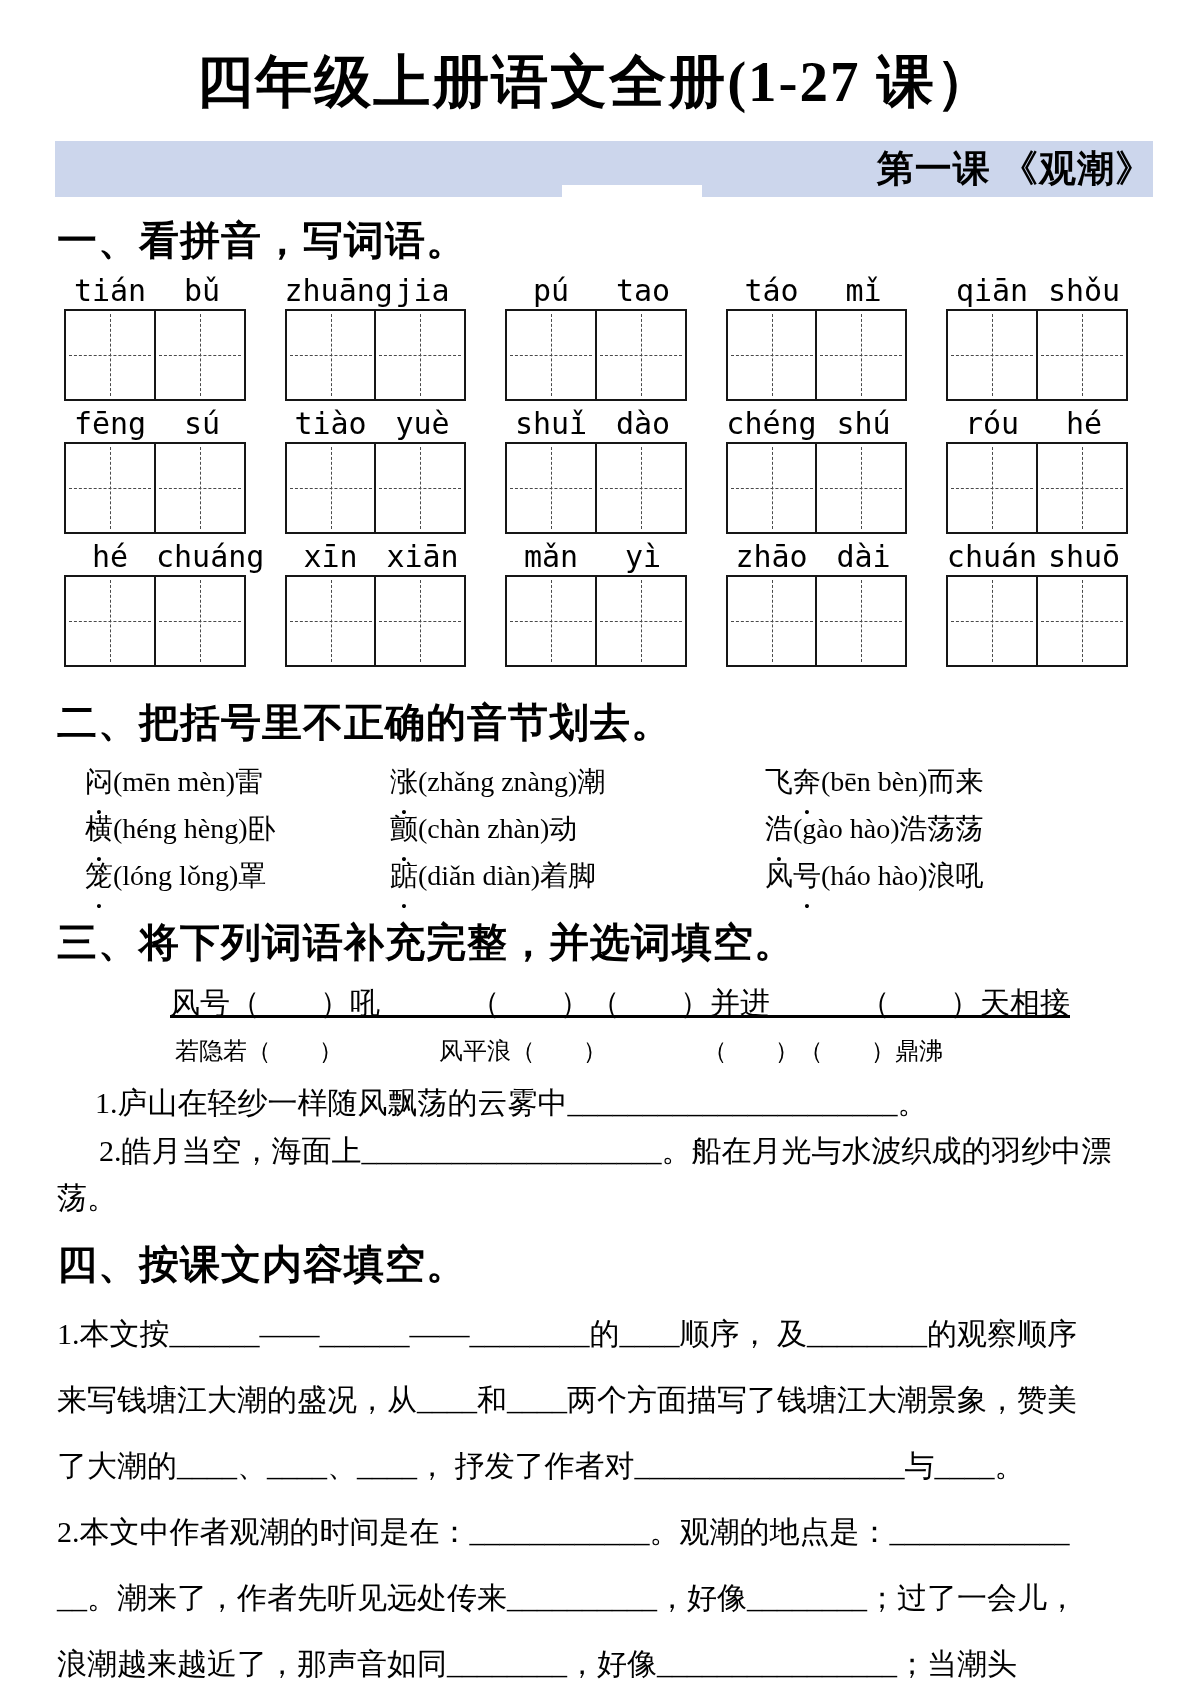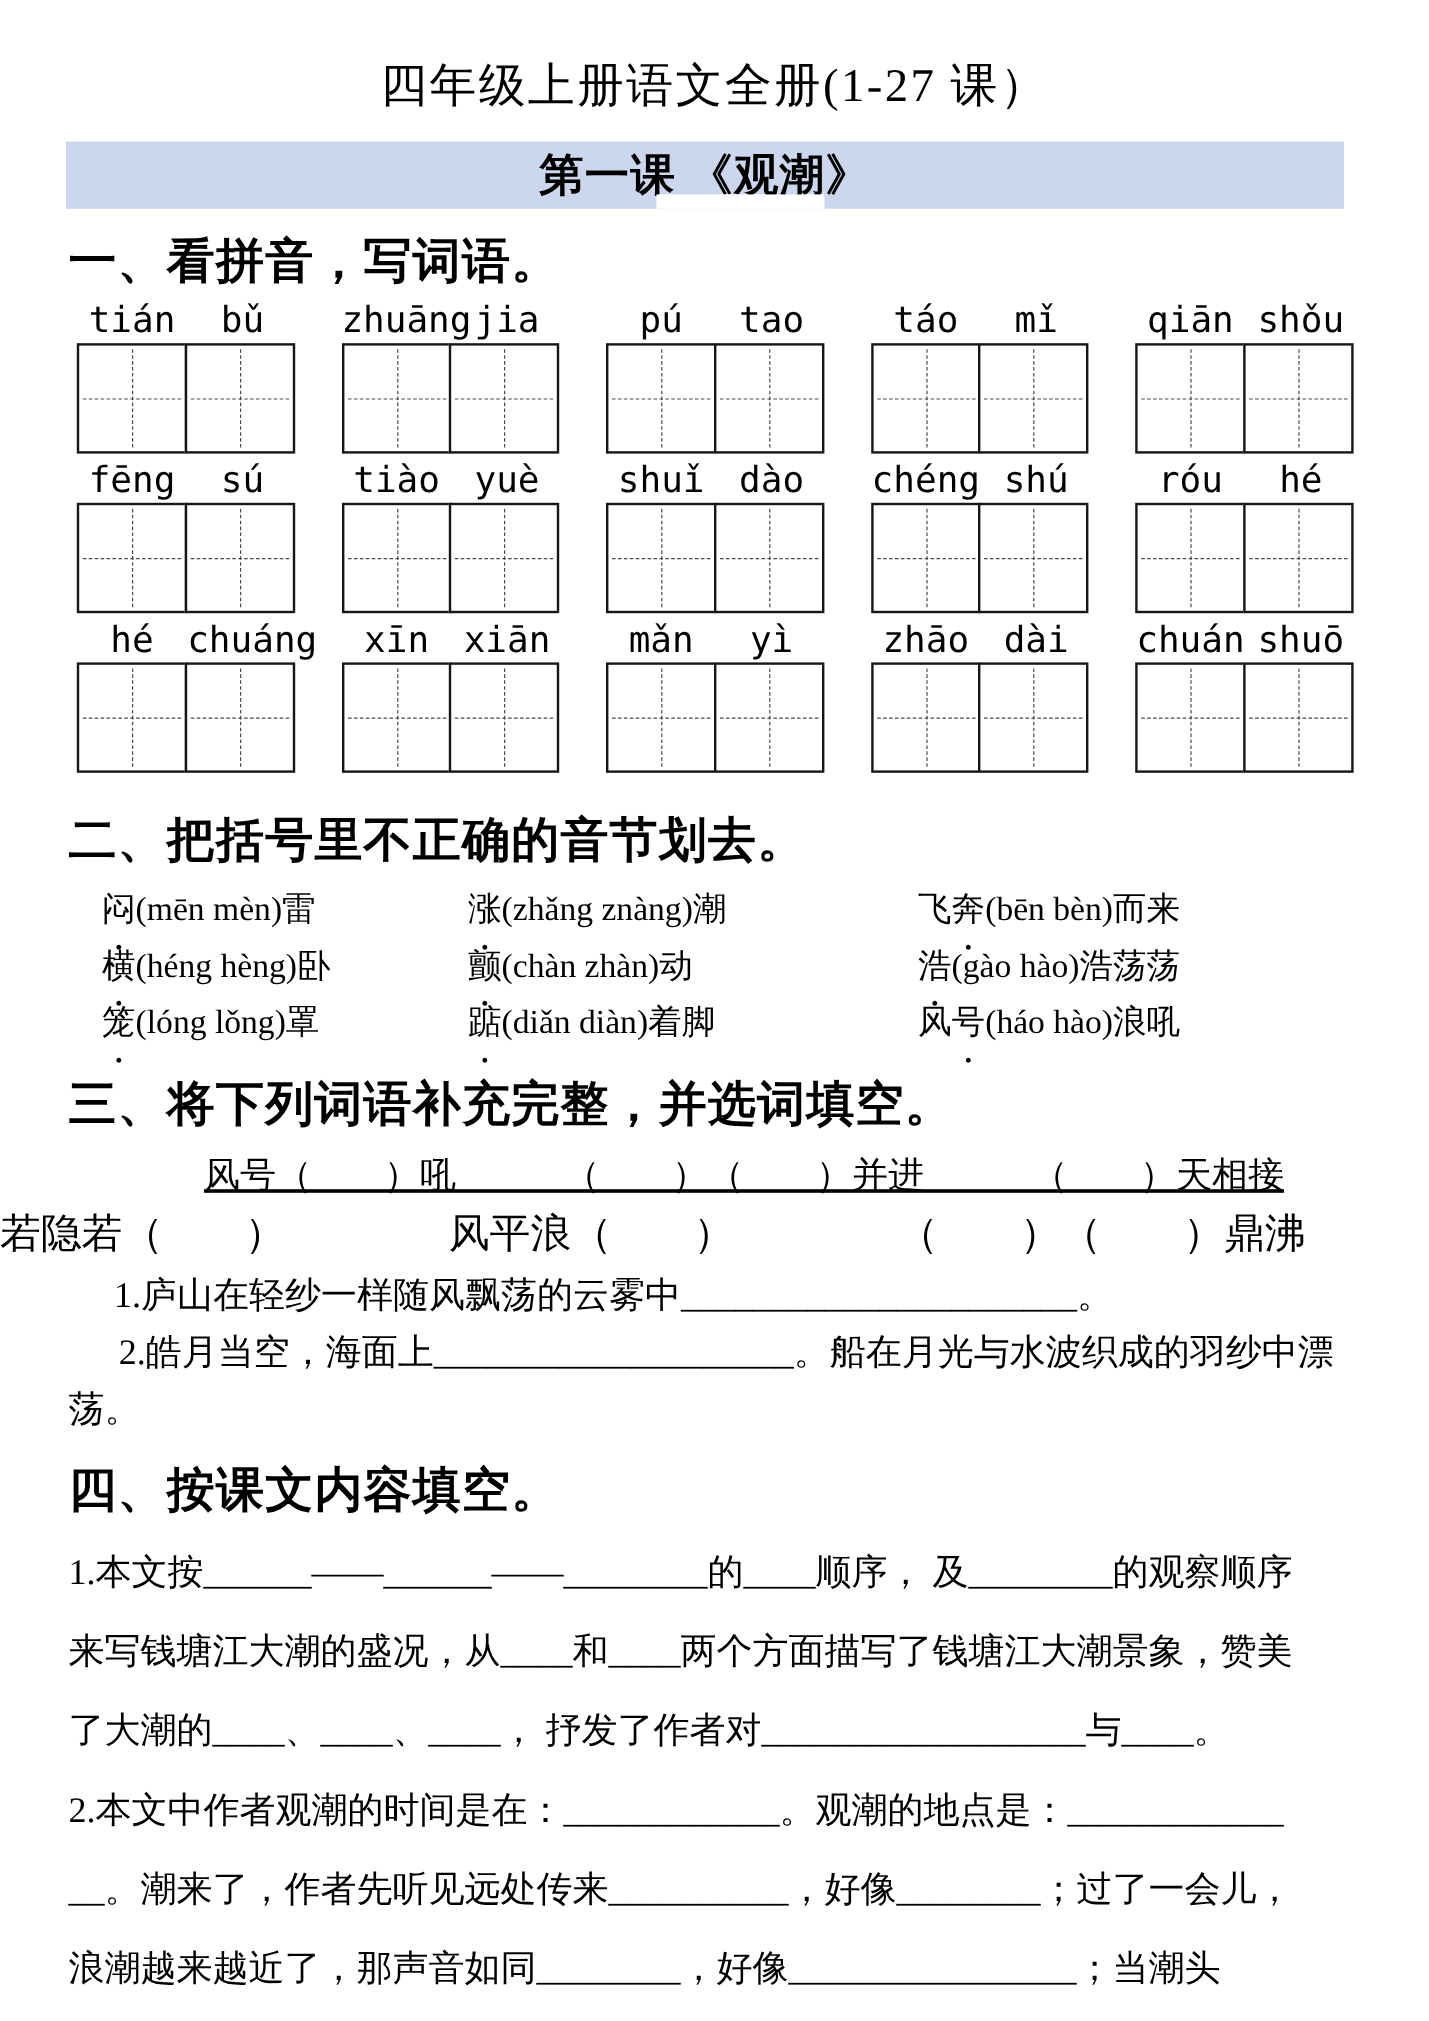--- a/index.html
+++ b/index.html
@@ -7,31 +7,31 @@
   body {
     width:1191px; height:1684px;
     font-family:"Liberation Serif","DejaVu Serif",serif;
     color:#000;
   }
   .page { position:relative; width:1191px; height:1684px; overflow:hidden; background:#fff; }
 
   .title {
     margin-top:44px;
     text-align:center;
-    font-size:39px;
-    font-weight:normal;
+    font-size:57px;
+    font-weight:bold;
     letter-spacing:2px;
   }
 
   .banner {
     position:relative;
-    margin:20px 71px 0 55px;
+    margin:20px 38px 0 55px;
     height:56px;
     background:#ccd6ec;
-    display:flex; align-items:center; justify-content:center;
+    display:flex; align-items:center; justify-content:flex-end;
     font-size:37px; font-weight:bold; letter-spacing:1px;
   }
   .banner-notch {
     position:absolute; bottom:0; left:46.2%;
     width:140px; height:12px; background:#ffffff;
   }
 
   .sec-heading {
     font-size:40px; font-weight:bold;
     margin:16px 0 8px 57px;
@@ -74,21 +74,21 @@
   .s2-item { white-space:nowrap; }
   .dotted-char { position:relative; display:inline-block; }
   .dotted-char::after {
     content:"\2022";
     position:absolute; left:50%; transform:translateX(-50%);
     bottom:-13px; font-size:17px; line-height:10px;
   }
 
   
   .s3-fill1 { margin-left:170px; font-size:30px; line-height:49px;text-decoration:underline; }
-  .s3-fill2 { font-size:34px; line-height:49px; }
+  .s3-fill2 { margin-left:175px; font-size:24px; line-height:49px; }
   .s3-q1 { margin:2px 56px 0 95px; font-size:30px; line-height:49px; }
   .s3-q2 { margin:0 54px 0 57px; text-indent:42px; font-size:30px; line-height:47px; }
 
   
   .s4-line { margin:17px 50px 0 57px; font-size:30px; line-height:49px; white-space:nowrap; }
   .s4-para { margin-bottom:2px; }
 </style>
 </head>
 <body>
 

